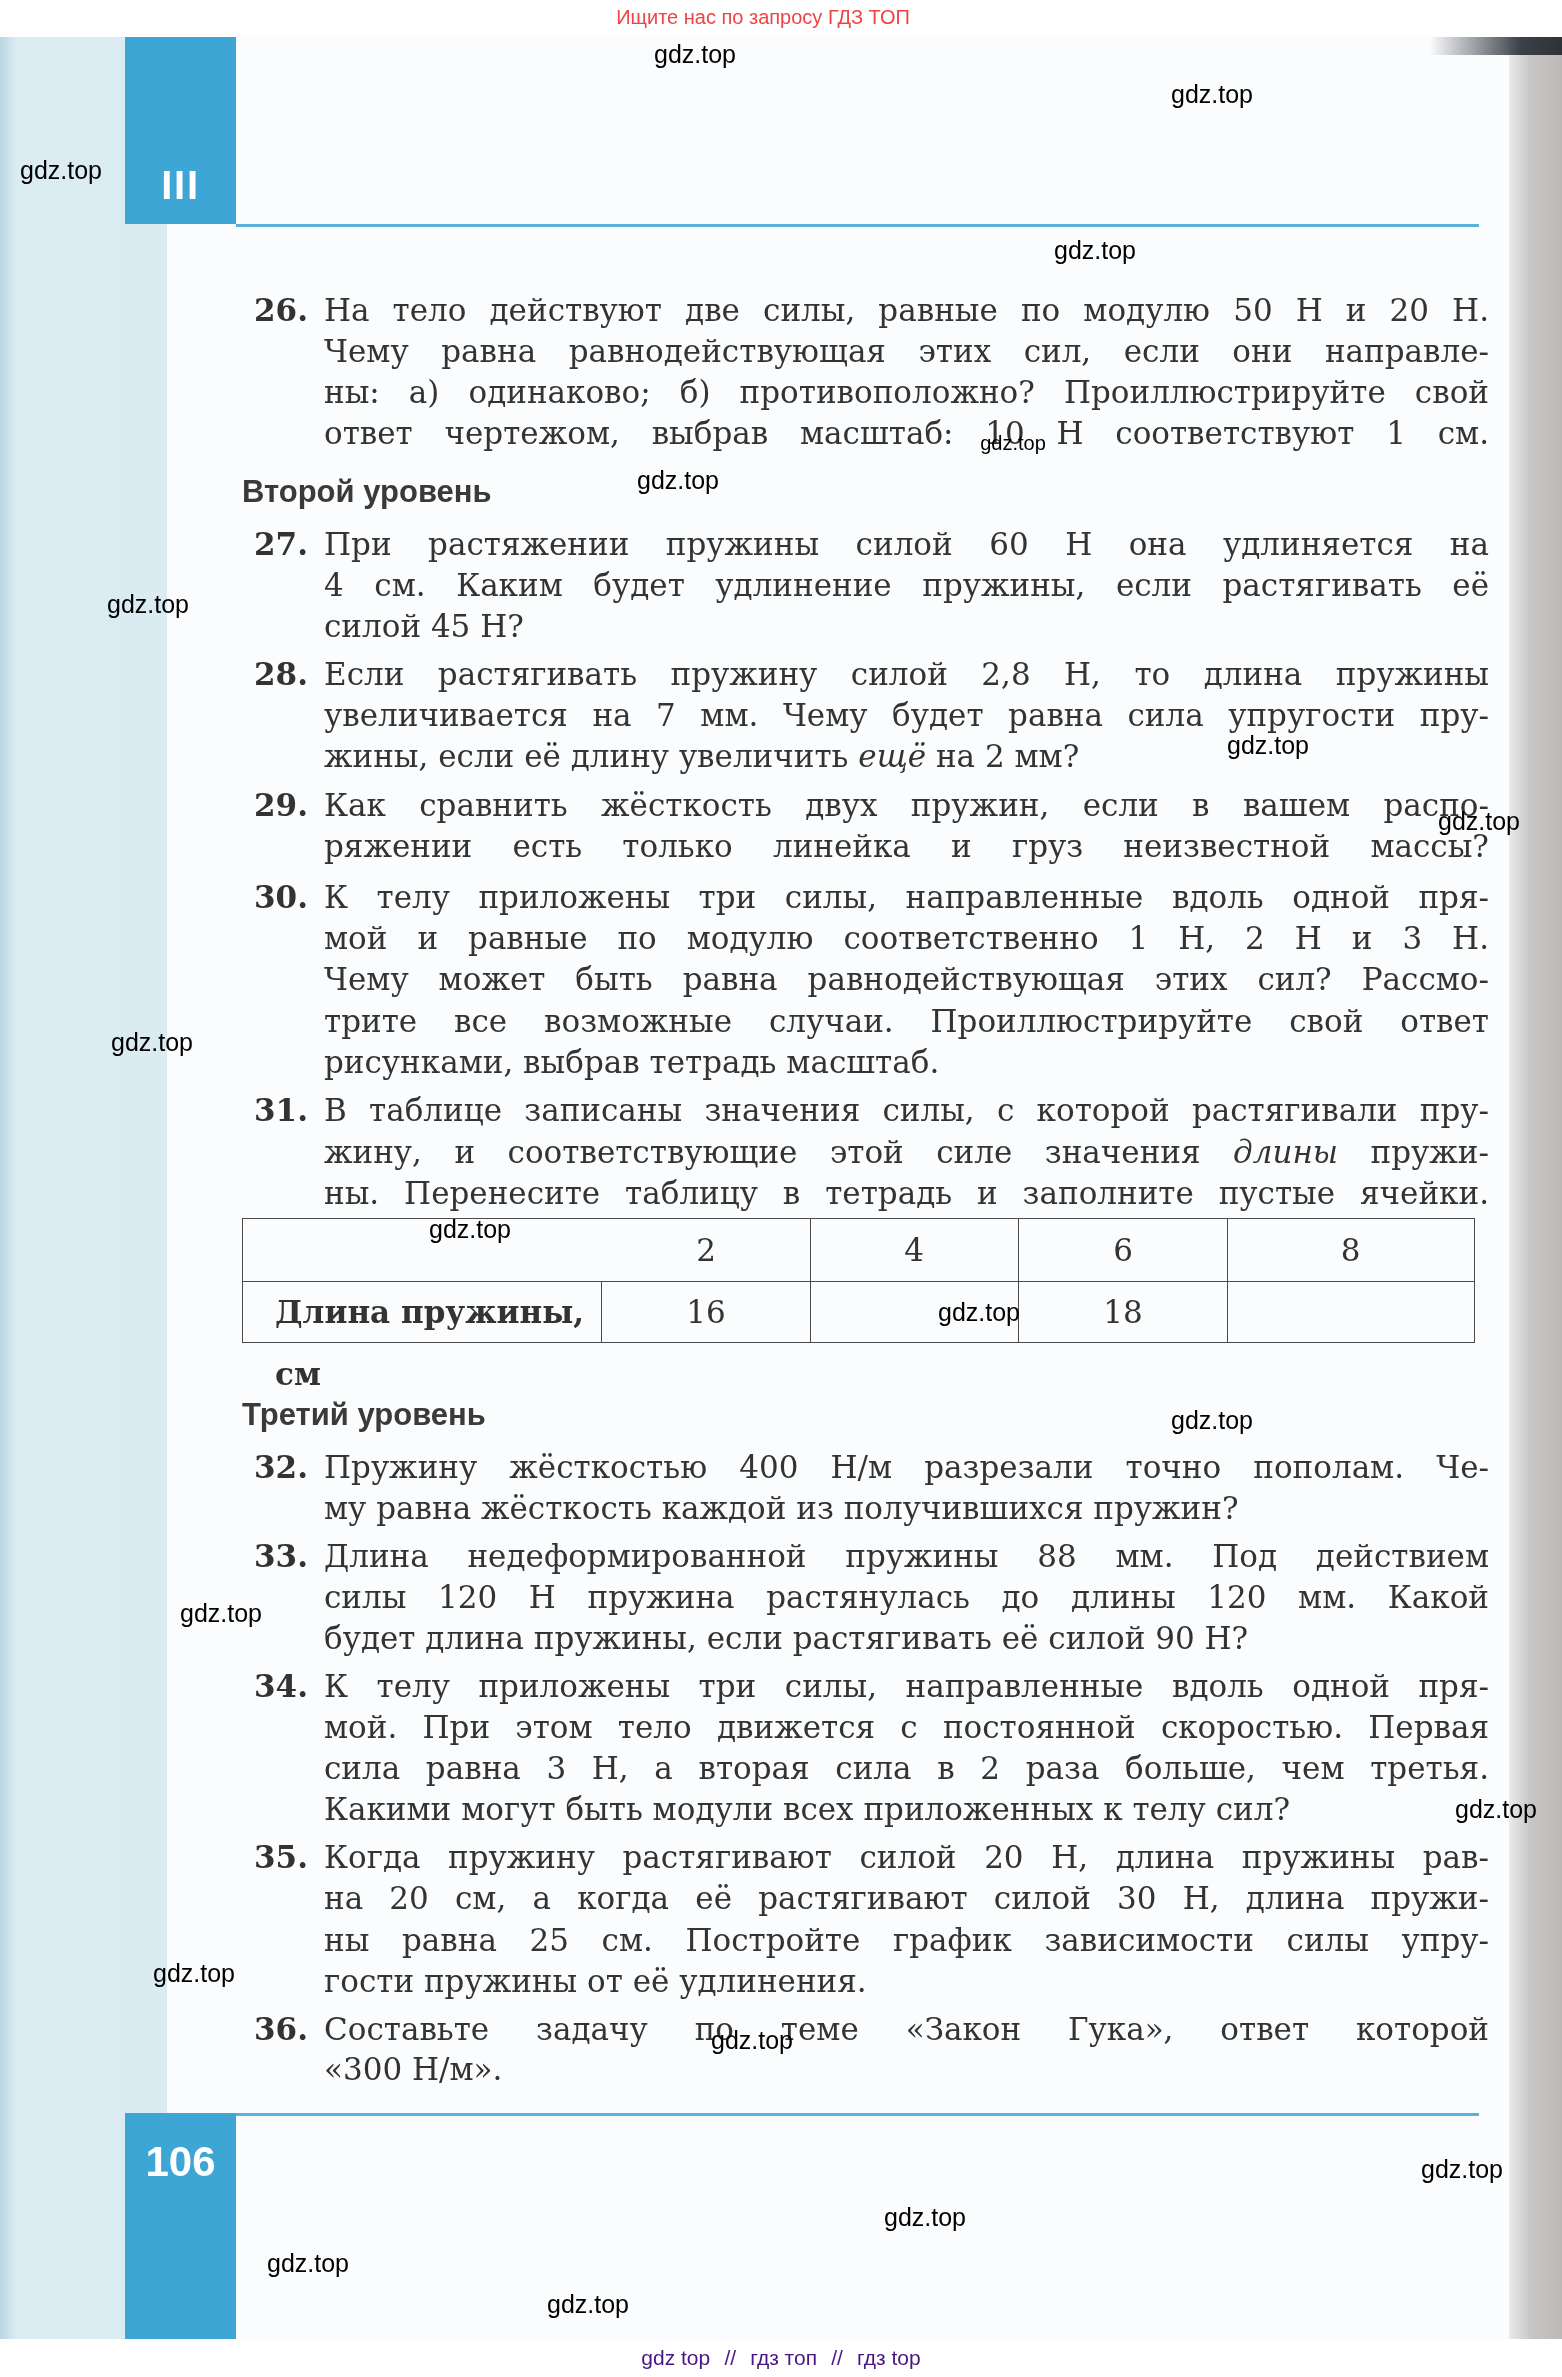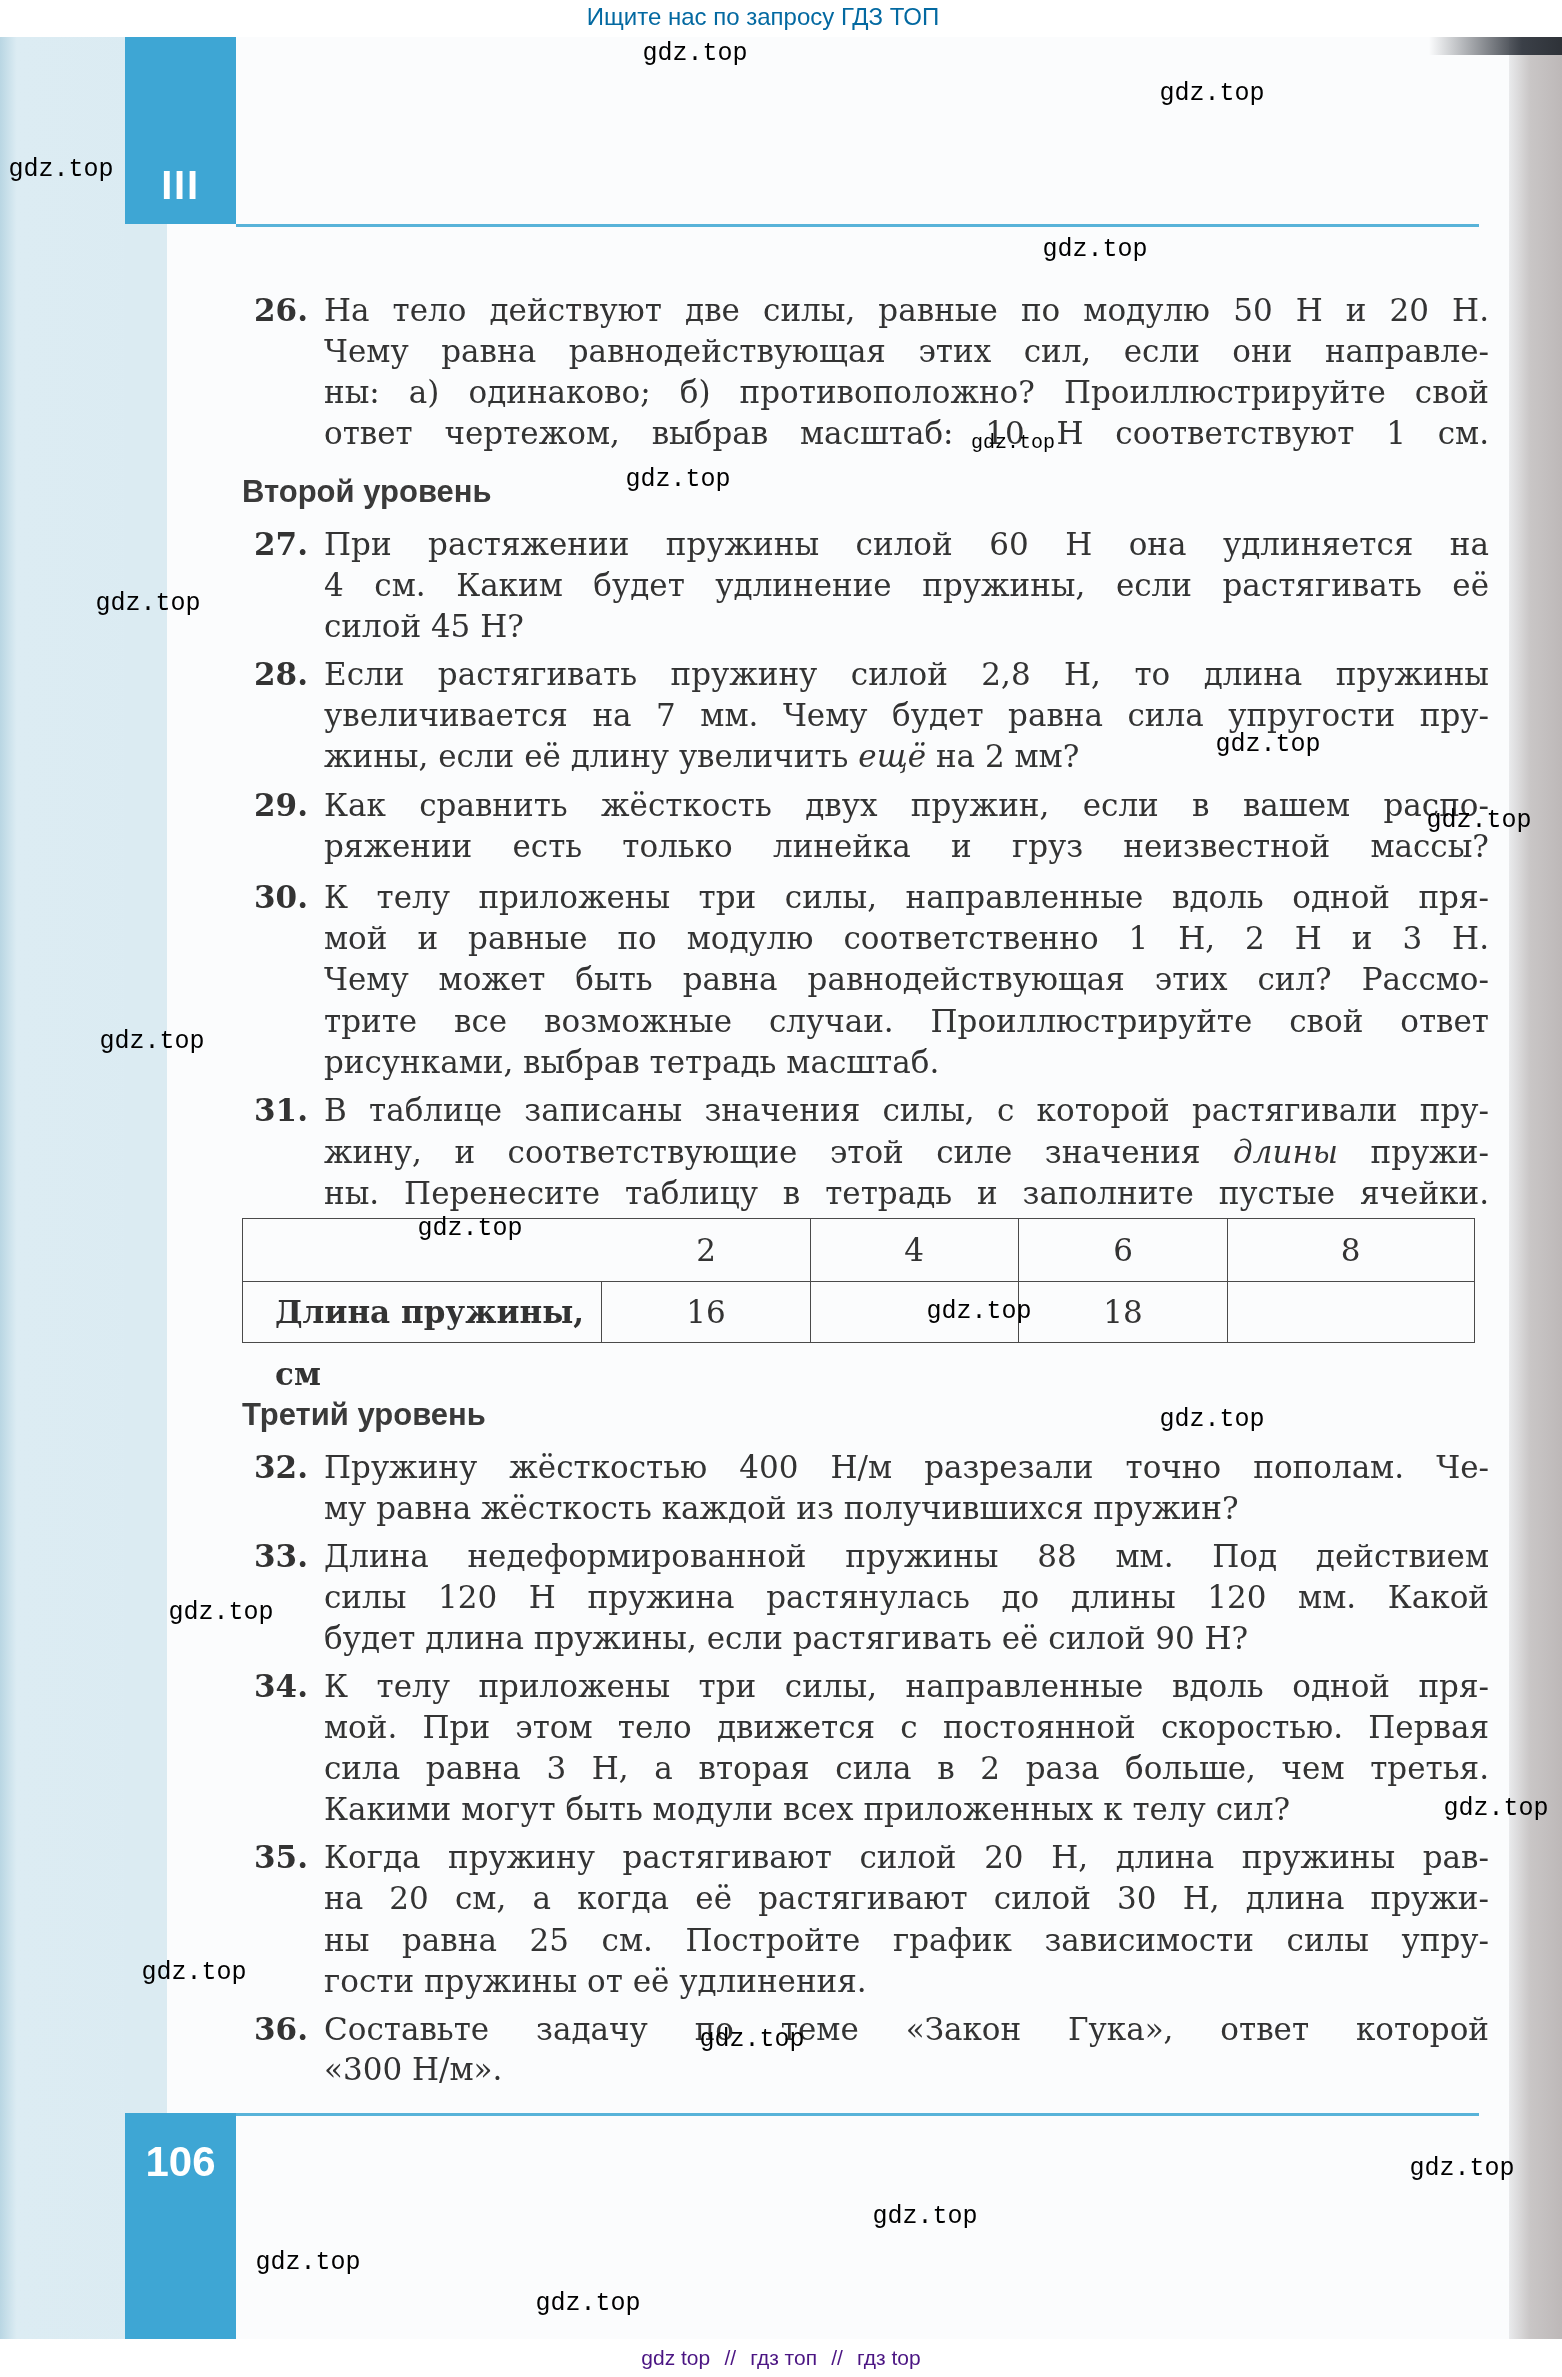--- a/index.html
+++ b/index.html
@@ -7,21 +7,21 @@
     width: 1562px; height: 2377px; position: relative; overflow: hidden;
     background: #ffffff;
     font-family: "DejaVu Serif", serif;
   }
   .top-band {
     position: absolute; left: 0; top: 0; width: 1562px; height: 37px;
     background: #ffffff; text-align: center;
   }
   .top-promo {
     position: absolute; left: 0; width: 1526px; top: 3.3px;
-    font-family: "Liberation Sans", sans-serif; font-size: 24px; color: #0369a1;
+    font-family: "Liberation Sans", sans-serif; font-size: 20px; color: #ef4444;
     text-align: center; line-height: 28px;
   }
   .page {
     position: absolute; left: 0; top: 37px; width: 1562px; height: 2302px;
     background: #fbfcfd;
   }
   .left-margin {
     position: absolute; left: 0; top: 0; width: 167px; height: 2302px;
     background: linear-gradient(90deg, #b9d6e3 0%, #dcecf3 10%, #dbebf2 100%);
   }
@@ -94,21 +94,21 @@
   .tcell {
     position: absolute; top: 0; height: 62px; line-height: 62px;
     font-size: 31px; color: #333; box-sizing: border-box; text-align: center;
   }
   .tcell.head { left: 0; width: 359px; text-align: left; padding-left: 32px; font-weight: bold; border-right: 1.7px solid #4a4a4a; }
   .tcell.c1 { left: 359px; width: 209px; border-right: 1.7px solid #4a4a4a; }
   .tcell.c2 { left: 567px; width: 209px; border-right: 1.7px solid #4a4a4a; }
   .tcell.c3 { left: 776px; width: 209px; border-right: 1.7px solid #4a4a4a; }
   .tcell.c4 { left: 984px; width: 247px; }
   .wm {
-    position: absolute; font-family: Liberation Mono, monospace; font-size: 25px;
+    position: absolute; font-family: Liberation Sans, sans-serif; font-size: 25px;
     color: #000000; line-height: 28px; transform: translate(-50%, -50%);
     white-space: nowrap;
   }
   .bottom-band {
     position: absolute; left: 0; top: 2339px; width: 1562px; height: 38px; background: #ffffff;
   }
   .bottom-links {
     position: absolute; left: 0; width: 1562px; top: 5px; text-align: center;
     font-family: "Liberation Sans", sans-serif; font-size: 21px; color: #4b1583; line-height: 28px;
   }

